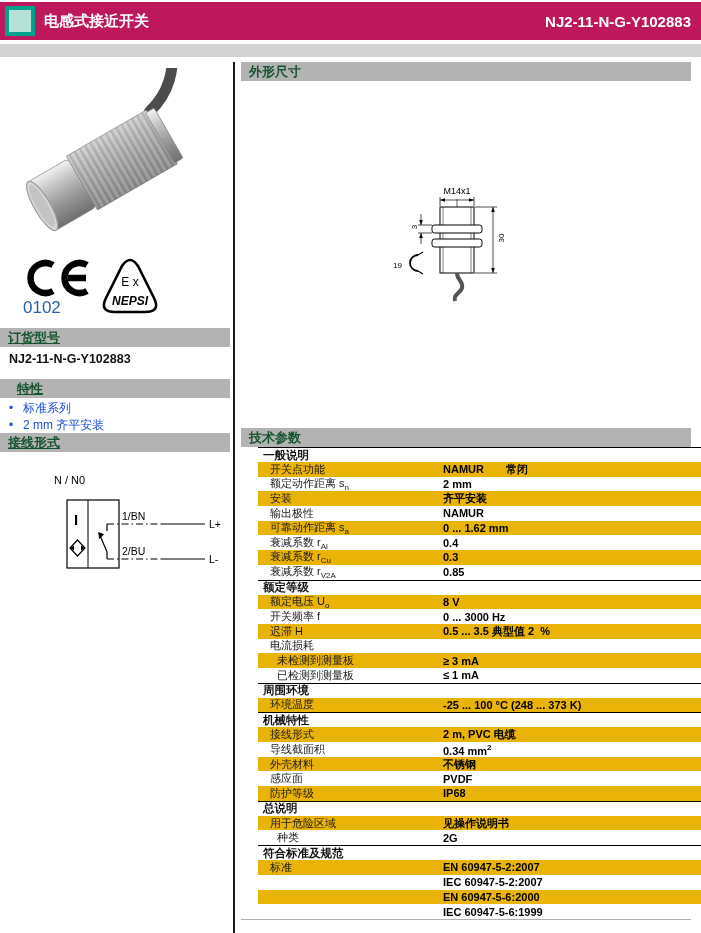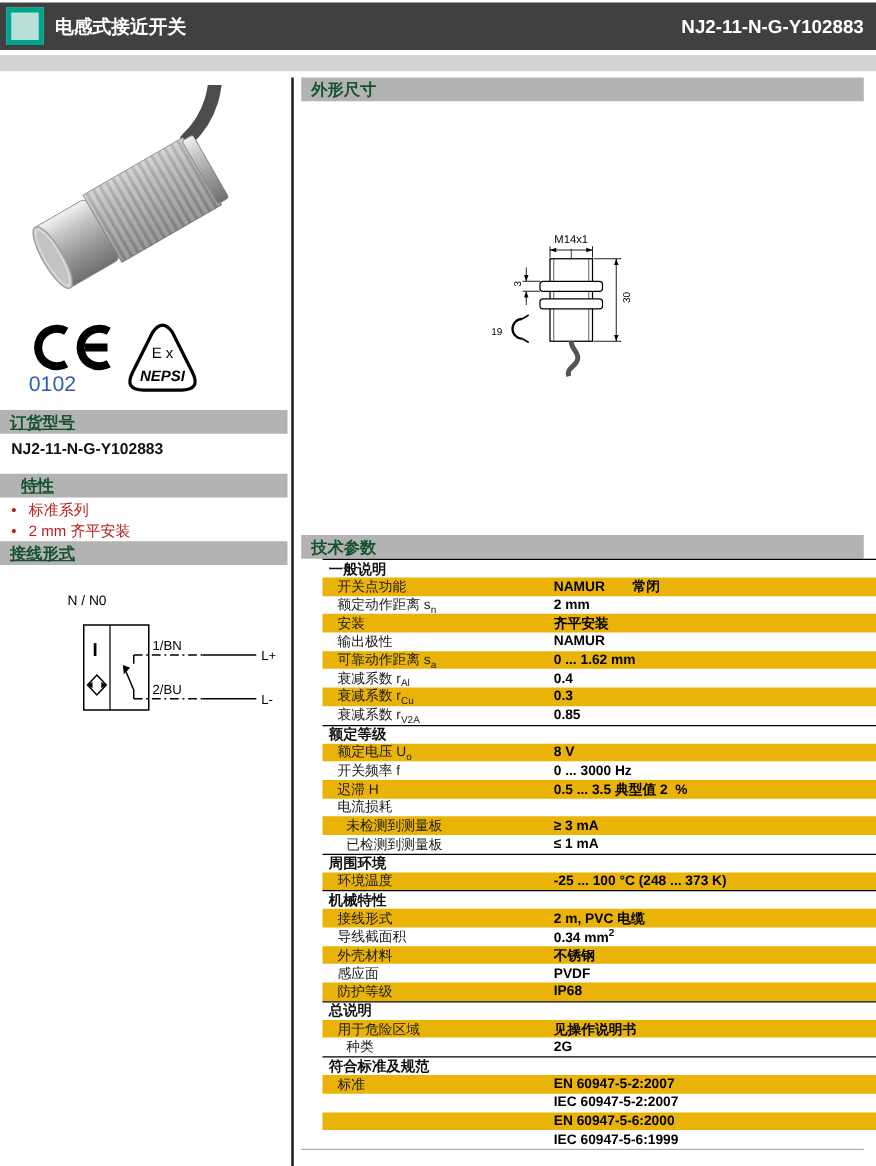--- a/index.html
+++ b/index.html
@@ -4,21 +4,21 @@
 <style>
   * { margin:0; padding:0; box-sizing:border-box; }
   html,body { background:#ffffff; }
   body {
     width:701px; height:933px; position:relative; overflow:hidden;
     font-family:"Liberation Sans","DejaVu Sans",sans-serif; color:#111;
   }
   
   .page-header{
     position:absolute; left:0; right:0; top:2px; height:38px;
-    background:#404040; display:flex; align-items:center;
+    background:#be185d; display:flex; align-items:center;
   }
   .brand-square{
     width:30px; height:30px; margin-left:5px;
     background:#b9e0d6; border:4px solid #00a38c;
   }
   .page-title{ margin-left:9px; font-size:15px; font-weight:bold; color:#fff; }
   .page-code{ margin-left:auto; margin-right:10px; font-size:15px; font-weight:bold; color:#fff; }
   .header-strip{ position:absolute; left:0; right:0; top:44px; height:13px; background:#d3d3d3; }
 
   
@@ -30,21 +30,21 @@
     font-size:13px; font-weight:bold; color:#14532d; padding-left:8px;
   }
   .left-bar{ position:absolute; left:0; width:230px;text-decoration:underline; }
   .right-bar{ position:absolute; left:241px; width:450px; }
 
   
   .photo-wrap{ position:absolute; left:8px; top:68px; width:214px; height:186px; }
   .logos-ce{ position:absolute; left:22px; top:256px; width:72px; height:60px; }
   .logos-nepsi{ position:absolute; left:98px; top:253px; width:64px; height:64px; }
   .order-code{ position:absolute; left:9px; top:352px; font-size:12.5px; font-weight:bold; }
-  .features-list{ position:absolute; left:9px; top:400px; list-style:none; font-size:12px; color:#b91c1c; }
+  .features-list{ position:absolute; left:9px; top:400px; list-style:none; font-size:12px; color:#1d4ed8; }
   .features-list li{ padding-left:14px; position:relative; line-height:17px; }
   .features-list li::before{ content:"•"; position:absolute; left:0; top:0; }
   .wiring-wrap{ position:absolute; left:12px; top:462px; width:214px; height:136px; }
 
   
   .tech-table{ position:absolute; left:258px; top:447px; width:450px; font-size:11px; }
   .tgroup-header{
     border-top:1px solid #000; height:15px; display:flex; align-items:center;
     font-weight:bold; font-size:11.5px; padding-left:5px;
   }

